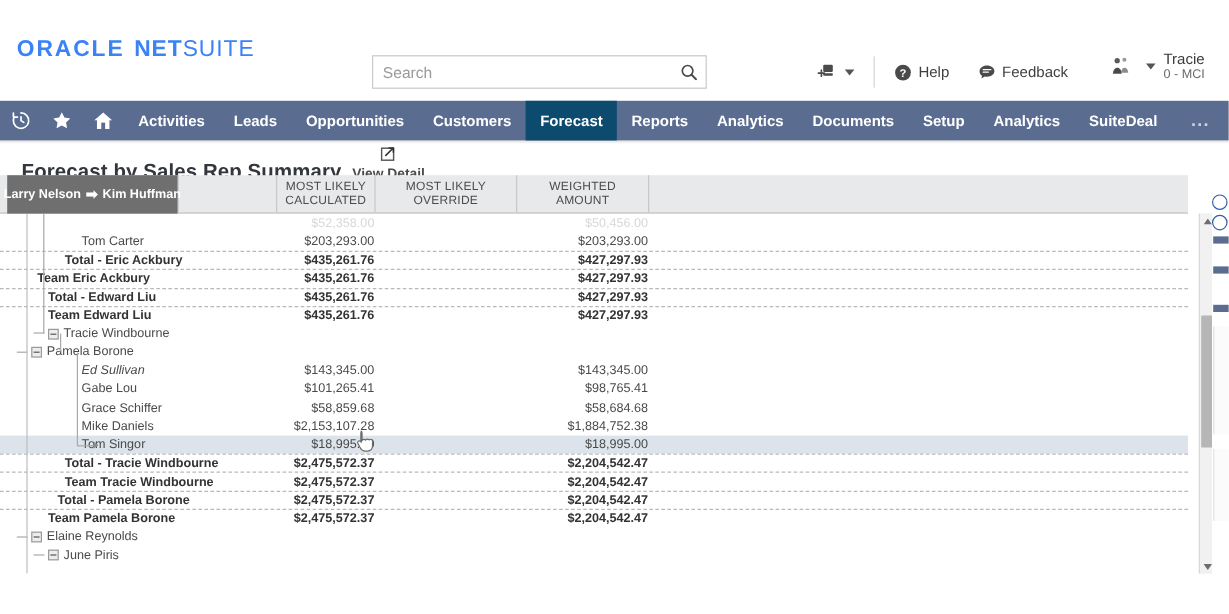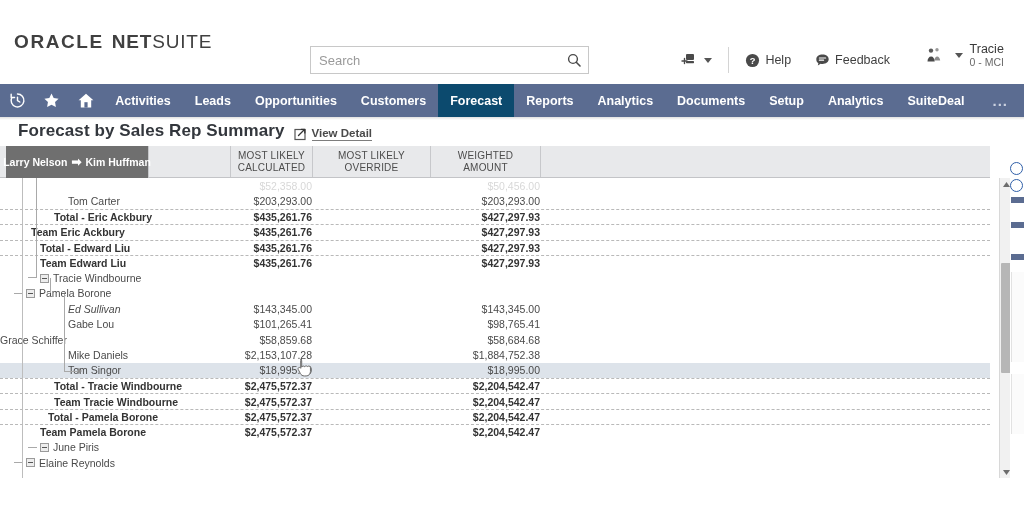--- a/index.html
+++ b/index.html
@@ -13,21 +13,21 @@
 
   
   .topbar {
     position: absolute; left:0; top:0; width:1024px; height:84px;
     background:#ffffff;
     display:flex; align-items:center;
   }
   .logo {
     margin-left: 14px;
     display:flex; align-items:center; gap:8px;
-    font-size: 20px; letter-spacing: 0.5px; color:#404040;
+    font-size: 20px; letter-spacing: 0.5px; color:#3b82f6;
     user-select:none;
   }
   .logo .oracle { font-weight: 700; letter-spacing: 1.6px; font-size:19px; }
   .logo .netsuite { font-size:19px; letter-spacing:0.8px; }
   .logo .netsuite b { font-weight:700; }
   .logo .netsuite span { font-weight:400; }
 
   .searchwrap {
     position:absolute; left:310px; top:46px;
     width:279px; height:28px;
@@ -87,21 +87,21 @@
   }
 
   
   .pagetitle {
     position:absolute; left:18px; top:121px;
     display:flex; align-items:flex-end; gap:9px;
   }
   .pagetitle h1 {
     font-size:17px; font-weight:700; color:#33373d; letter-spacing:0.1px;
   }
-  .viewdetail { display:flex; align-items:center; gap:4px; cursor:pointer; }
+  .viewdetail { display:flex; align-items:center; gap:4px; cursor:pointer;flex-direction:column; }
   .viewdetail .vd-label {
     font-size:11.5px; font-weight:700; color:#4a4a4a;
     border-bottom:1px solid #7d7d7d; padding-bottom:1px;
   }
 
   
   .crumbtab {
     position:absolute; left:6px; top:146px; width:142px; height:32px;
     background:#6f6f6f; color:#fff;
     display:flex; align-items:center; justify-content:center;
@@ -421,21 +421,21 @@
           <div class="cell-num n-wa">$143,345.00</div>
         </div>
         <div class="row">
           <div class="cell-name" style="padding-left: 68px;">
             <span>Gabe Lou</span>
           </div>
           <div class="cell-num n-mlc">$101,265.41</div>
           <div class="cell-num n-wa">$98,765.41</div>
         </div>
         <div class="row">
-          <div class="cell-name" style="">
+          <div class="cell-name" style="padding-left: 68px;">
             <span>Grace Schiffer</span>
           </div>
           <div class="cell-num n-mlc">$58,859.68</div>
           <div class="cell-num n-wa">$58,684.68</div>
         </div>
         <div class="row">
           <div class="cell-name" style="padding-left: 68px;">
             <span>Mike Daniels</span>
           </div>
           <div class="cell-num n-mlc">$2,153,107.28</div>
@@ -468,35 +468,35 @@
           </div>
           <div class="cell-num n-mlc">$2,475,572.37</div>
           <div class="cell-num n-wa">$2,204,542.47</div>
         </div>
         <div class="row bold dotted">
           <div class="cell-name" style="padding-left: 40px;">
             <span>Team Pamela Borone</span>
           </div>
           <div class="cell-num n-mlc">$2,475,572.37</div>
           <div class="cell-num n-wa">$2,204,542.47</div>
+        </div>
+        <div class="row">
+          <div class="hline" style="left: 14px; width: 9px; top: 7px;"></div>
+          <div class="cell-name" style="padding-left: 26px;">
+            <span class="treebox"></span>
+            <span>Elaine Reynolds</span>
+          </div>
+          <div class="cell-num n-mlc"></div>
+          <div class="cell-num n-wa"></div>
         </div>
         <div class="row">
           <div class="hline" style="left: 28px; width: 9px; top: 7px;"></div>
           <div class="cell-name" style="padding-left: 40px;">
             <span class="treebox"></span>
             <span>June Piris</span>
-          </div>
-          <div class="cell-num n-mlc"></div>
-          <div class="cell-num n-wa"></div>
-        </div>
-        <div class="row">
-          <div class="hline" style="left: 14px; width: 9px; top: 7px;"></div>
-          <div class="cell-name" style="padding-left: 26px;">
-            <span class="treebox"></span>
-            <span>Elaine Reynolds</span>
           </div>
           <div class="cell-num n-mlc"></div>
           <div class="cell-num n-wa"></div>
         </div>
       </div>
   <div class="vline" style="left: 36px; top: 0px; height: 100.1px;"></div>
       <div class="vline" style="left: 50px; top: 100.1px; height: 15.4px;"></div>
       <div class="vline" style="left: 64px; top: 115.5px; height: 77px;"></div>
       <div class="hline" style="left: 64px; top: 192.5px; width: 14px;"></div>
       <div class="arrowtip" style="left: 78px; top: 190px;"></div>

